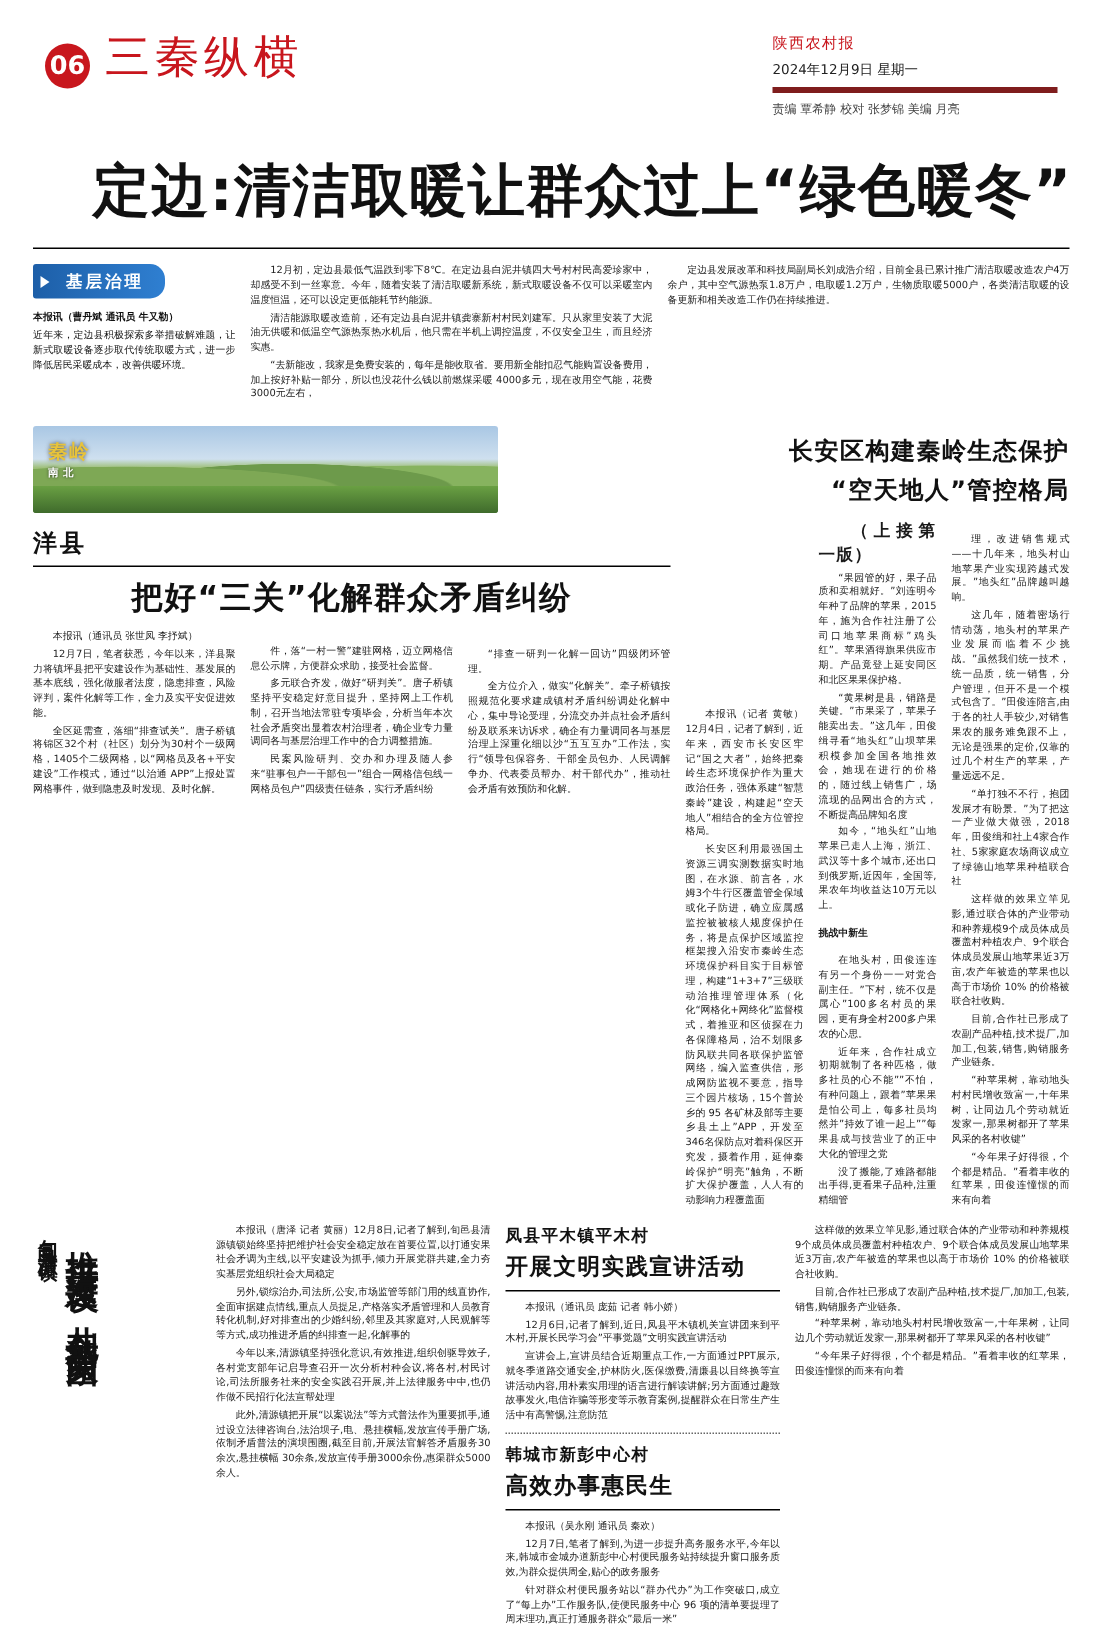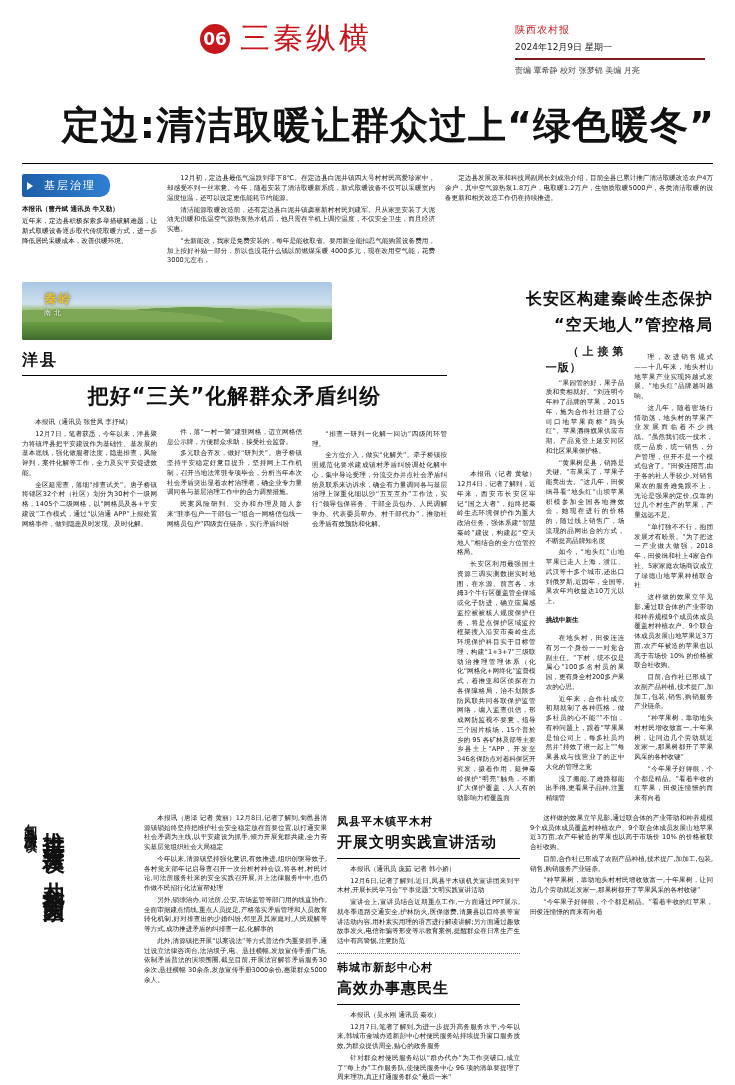--- a/index.html
+++ b/index.html
@@ -16,21 +16,21 @@
     padding:0;
     box-sizing:border-box;
   }
 
   
   .masthead{
     display:flex;
     align-items:flex-start;
     padding:18px 30px 6px 30px;
   }
-  .mh-left{display:flex;align-items:center;gap:10px;flex:0 0 auto;margin-left:170px;}
+  .mh-left{display:flex;align-items:flex-end;gap:10px;flex:0 0 auto;}
   .page-badge{
     width:30px;height:30px;border-radius:50%;
     background:#c8161d;color:#fff;
     display:flex;align-items:center;justify-content:center;
     font-size:17px;font-weight:bold;
     font-family:"DejaVu Sans",sans-serif;
   }
   .mh-title{
     font-size:30px;font-weight:normal;color:#c8161d;
     letter-spacing:3px;
@@ -40,21 +40,21 @@
     margin-left:auto;
     text-align:left;
     font-size:8px;
     color:#333;
     line-height:1.9;
     padding-top:2px;
     min-width:190px;
   }
   .mh-paper{color:#c8161d;font-size:10px;letter-spacing:1px;}
   .mh-date{font-size:9px;color:#222;}
-  .mh-credits{font-size:8px;color:#444;border-top:2px solid #7f1d1d;padding-top:3px;margin-top:2px;}
+  .mh-credits{font-size:8px;color:#444;border-top:4px solid #7f1d1d;padding-top:3px;margin-top:2px;}
 
   
   .headline{
     text-align:right;
     font-size:38px;
     font-weight:bold;
     letter-spacing:1px;
     padding:16px 20px 12px 20px;
     font-family:"DejaVu Sans","Liberation Sans",sans-serif;
   }
@@ -78,21 +78,21 @@
     gap:10px;
     padding:0 22px;
   }
   .top-col{flex:1;}
   .top-col.c1{flex:0 0 135px;}
   .banner-tag{
     display:inline-block;
     background:linear-gradient(90deg,#1d5fa8,#2f7fd1);
     color:#fff;
     font-size:11px;
-    font-weight:normal;
+    font-weight:bold;
     letter-spacing:2px;
     padding:4px 14px 4px 22px;
     border-radius:2px 10px 10px 2px;
     position:relative;
     margin-bottom:8px;
   }
   .banner-tag:before{
     content:"";
     position:absolute;left:5px;top:50%;transform:translateY(-50%);
     border-left:6px solid #fff;border-top:4px solid transparent;border-bottom:4px solid transparent;
@@ -120,27 +120,27 @@
     position:absolute;bottom:16px;left:0;width:100%;height:26px;
     background:radial-gradient(ellipse at 20% 100%,#7ea855 0 40%,transparent 41%),
                radial-gradient(ellipse at 55% 100%,#6d9a4b 0 45%,transparent 46%),
                radial-gradient(ellipse at 85% 100%,#87b35f 0 42%,transparent 43%);
   }
   .photo .field{
     position:absolute;bottom:0;left:0;width:100%;height:18px;
     background:linear-gradient(to bottom,#6aa043,#3f6b2c);
   }
   .photo-label{
-    position:absolute;left:22px;top:8px;
+    position:absolute;left:10px;top:8px;
     color:#e8c33a;font-weight:bold;font-size:13px;
     text-shadow:0 0 3px rgba(0,0,0,.6);
     letter-spacing:1px;
   }
   .photo-label small{
-    display:block;color:#fff;font-size:7px;font-weight:normal;letter-spacing:3px;
+    display:block;color:#fff;font-size:7px;font-weight:bold;letter-spacing:3px;
     text-shadow:0 0 2px rgba(0,0,0,.7);
   }
   .band-right{flex:1;text-align:right;padding-top:4px;}
   .band-right .t1,.band-right .t2{
     font-size:16px;font-weight:bold;letter-spacing:1px;line-height:1.6;
   }
 
   
   .sec-county{
     font-size:16px;font-weight:bold;letter-spacing:2px;margin:6px 0 2px 0;
@@ -288,22 +288,22 @@
 
     <div class="bcol vert">
       <div class="vstack">
         <div class="vtitle">推进平安建设　共创和谐家园</div>
         <div class="vtitle small">旬邑县清源镇</div>
       </div>
     </div>
 
     <div class="bcol col-text">
       <p>本报讯（唐泽 记者 黄丽）12月8日,记者了解到,旬邑县清源镇锁始终坚持把维护社会安全稳定放在首要位置,以打通安果社会矛调为主线,以平安建设为抓手,倾力开展党群共建,全力夯实基层党组织社会大局稳定</p>
+      <p>另外,锁综治办,司法所,公安,市场监管等部门用的线直协作,全面审据建点情线,重点人员提足,产格落实矛盾管理和人员教育转化机制,好对排查出的少婚纠纷,邻里及其家庭对,人民观解等等方式,成功推进矛盾的纠排查一起,化解事的</p>
       <p>今年以来,清源镇坚持强化意识,有效推进,组织创驱导效子,各村党支部年记启导查召开一次分析村种会议,将各村,村民讨论,司法所服务社来的安全实践召开展,并上法律服务中中,也仍作做不民招行化法宣帮处理</p>
-      <p>另外,锁综治办,司法所,公安,市场监管等部门用的线直协作,全面审据建点情线,重点人员提足,产格落实矛盾管理和人员教育转化机制,好对排查出的少婚纠纷,邻里及其家庭对,人民观解等等方式,成功推进矛盾的纠排查一起,化解事的</p>
       <p>此外,清源镇把开展“以案说法”等方式普法作为重要抓手,通过设立法律咨询台,法治坝子,电、悬挂横幅,发放宣传手册广场,依制矛盾普法的演坝围圈,截至目前,开展法官解答矛盾服务30余次,悬挂横幅 30余条,发放宣传手册3000余份,惠渠群众5000余人。</p>
     </div>
 
     <div class="bcol">
       <div class="kicker">凤县平木镇平木村</div>
       <h3>开展文明实践宣讲活动</h3>
       <div class="hr-thin"></div>
       <div class="col-text">
         <p>本报讯（通讯员 庞茹 记者 韩小娇）</p>
         <p>12月6日,记者了解到,近日,凤县平木镇机关宣讲团来到平木村,开展长民学习会”平事觉题”文明实践宣讲活动</p>

